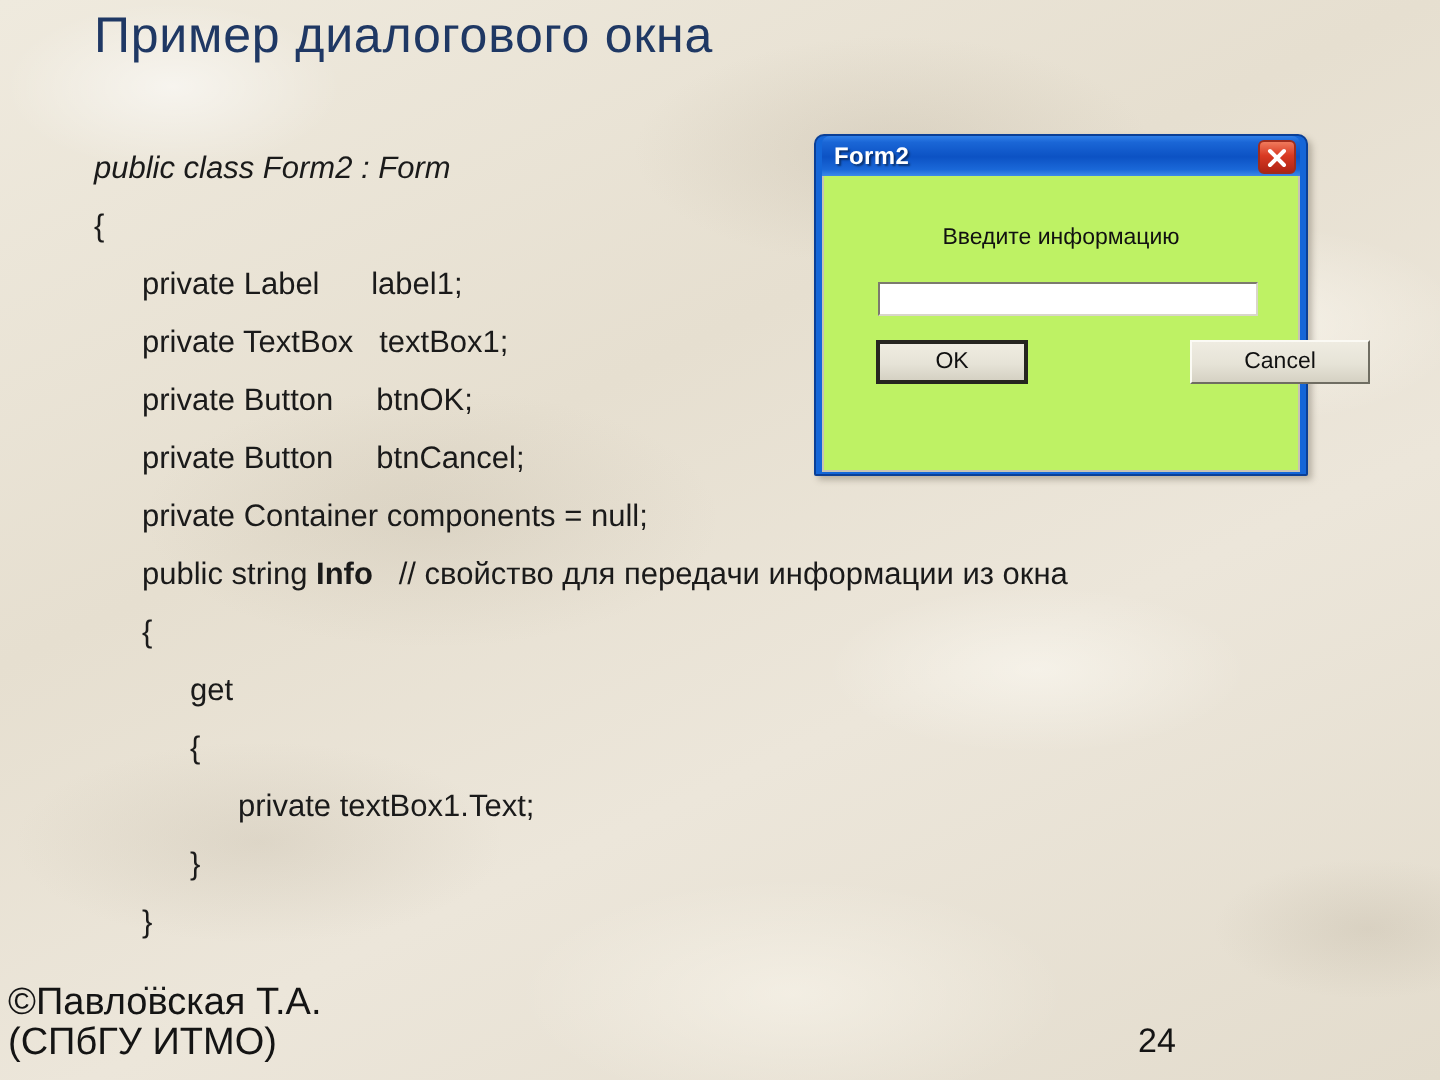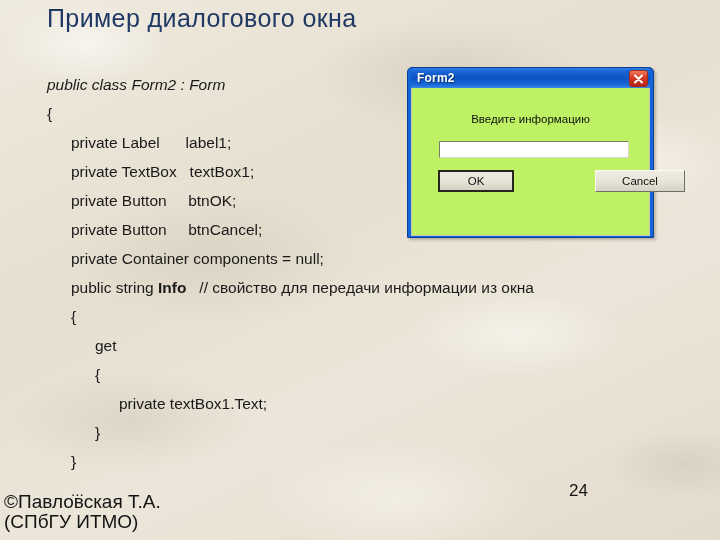--- a/index.html
+++ b/index.html
@@ -63,21 +63,21 @@
     left: 4px;
     top: 492px;
     font-size: 19px;
     color: #141414;
     line-height: 20px;
     white-space: pre-line;
   }
   #slide-number {
     position: absolute;
     left: 569px;
-    top: 481px;
+    top: 511px;
     font-size: 17px;
     color: #141414;
   }
 
   
   #dialog-window {
     position: absolute;
     left: 407px;
     top: 67px;
     width: 247px;

